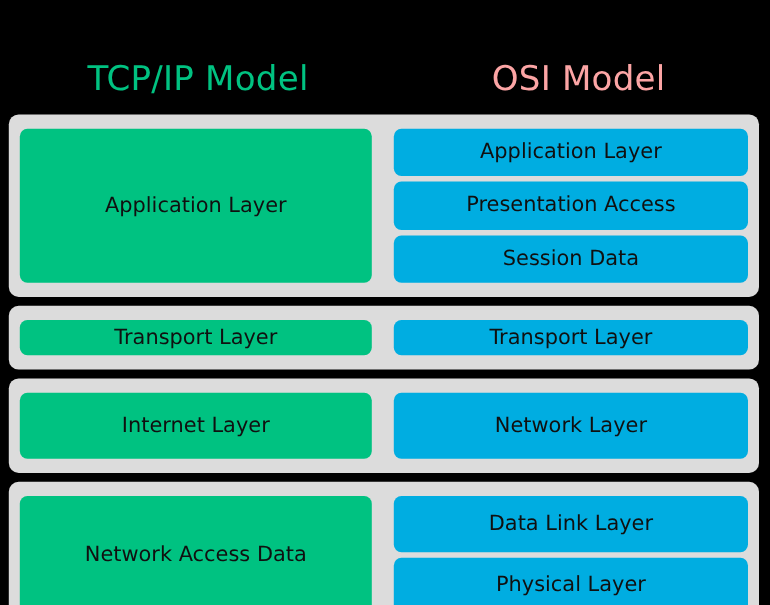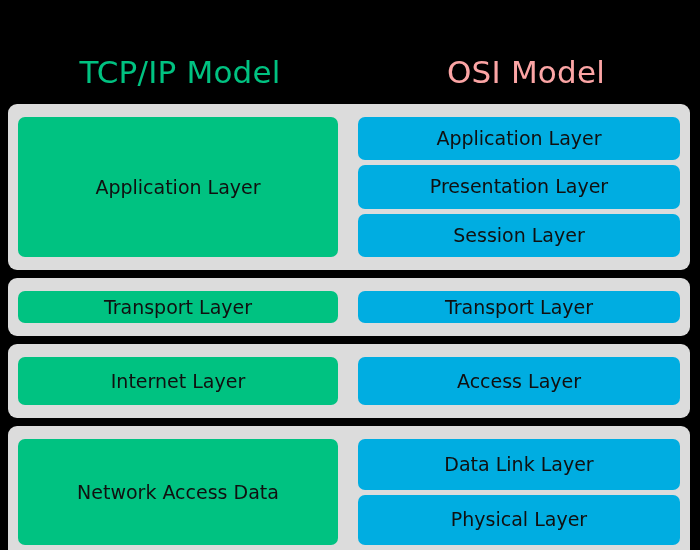--- a/index.html
+++ b/index.html
@@ -99,61 +99,61 @@
   }
   .block + .block {
     margin-top: 5px;
   }
   .block-green { background: #00c281; }
   .block-blue  { background: #00ade1; }
 
   
   .row-1 .col { height: 140px; }
   .row-2 .col { height: 32px; }
-  .row-3 .col { height: 48px; }
+  .row-3 .col { height: 60px; }
   .row-4 .col { height: 106px; }
 </style>
 </head>
 <body>
 
 <div class="diagram">
 
   <div class="titles">
     <div class="title title-left">TCP/IP Model</div>
     <div class="title title-right">OSI Model</div>
   </div>
 
   <div class="rows">
 
     <div class="row row-1">
       <div class="col col-left">
         <div class="block block-green">Application Layer</div>
       </div>
       <div class="col col-right">
         <div class="block block-blue">Application Layer</div>
-        <div class="block block-blue">Presentation Layer</div>
-        <div class="block block-blue">Session Layer</div>
+        <div class="block block-blue">Presentation Access</div>
+        <div class="block block-blue">Session Data</div>
       </div>
     </div>
 
     <div class="row row-2">
       <div class="col col-left">
         <div class="block block-green">Transport Layer</div>
       </div>
       <div class="col col-right">
         <div class="block block-blue">Transport Layer</div>
       </div>
     </div>
 
     <div class="row row-3">
       <div class="col col-left">
         <div class="block block-green">Internet Layer</div>
       </div>
       <div class="col col-right">
-        <div class="block block-blue">Access Layer</div>
+        <div class="block block-blue">Network Layer</div>
       </div>
     </div>
 
     <div class="row row-4">
       <div class="col col-left">
         <div class="block block-green">Network Access Data</div>
       </div>
       <div class="col col-right">
         <div class="block block-blue">Data Link Layer</div>
         <div class="block block-blue">Physical Layer</div>

